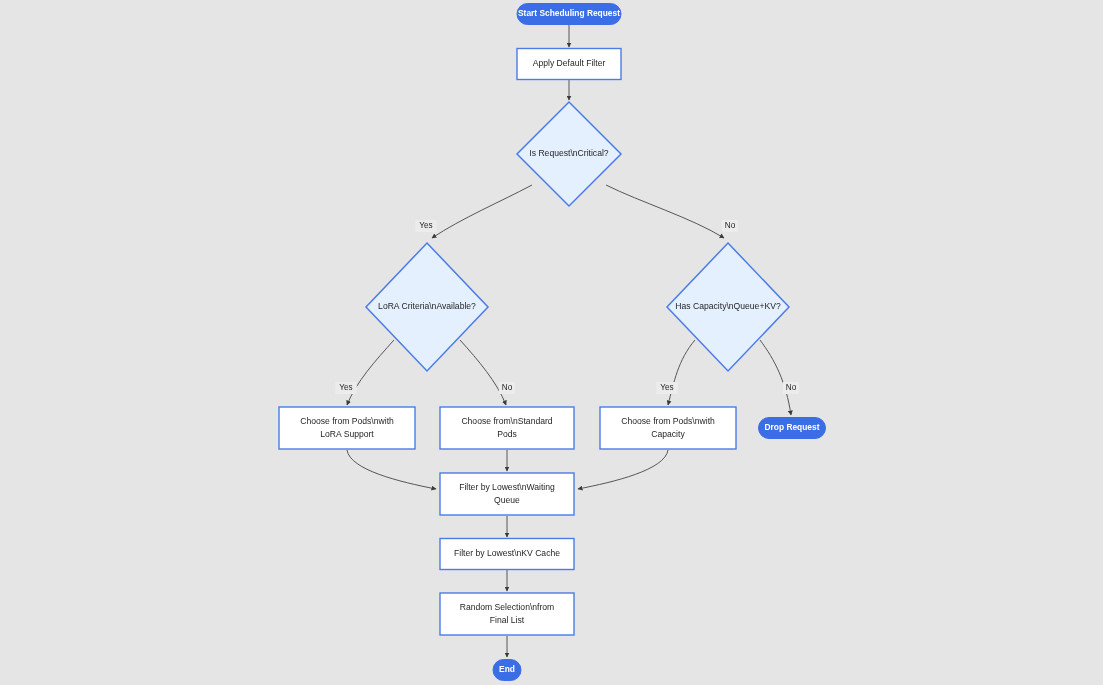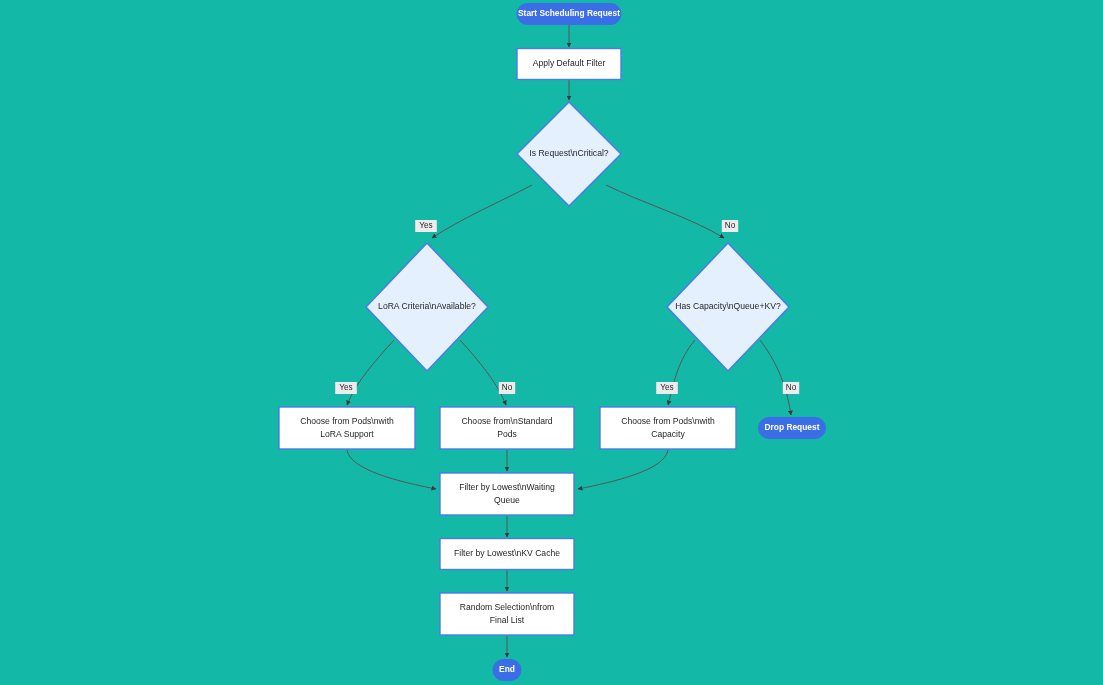--- a/index.html
+++ b/index.html
@@ -10,21 +10,21 @@
   body {
     width: 1103px;
     height: 685px;
     font-family: "Liberation Sans", "DejaVu Sans", sans-serif;
     overflow: hidden;
   }
   #flowchart-root {
     position: relative;
     width: 1103px;
     height: 685px;
-    background: #14b8a6;
+    background: #e5e5e5;
   }
   svg.fc {
     display: block;
     width: 1103px;
     height: 685px;
   }
   .edge-path {
     fill: none;
     stroke: #565656;
     stroke-width: 1;

